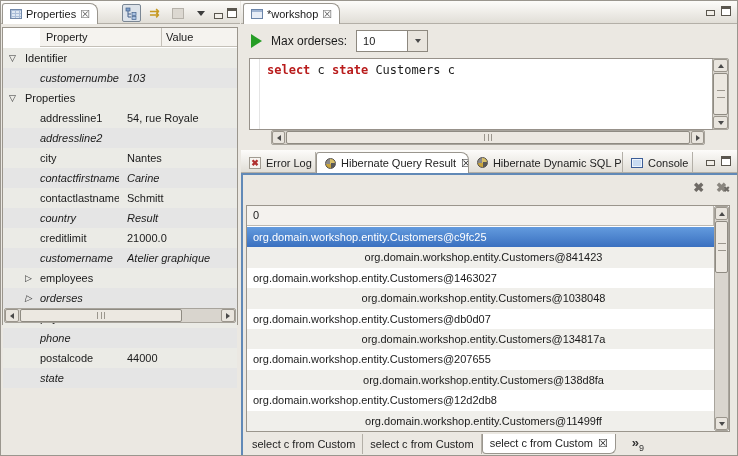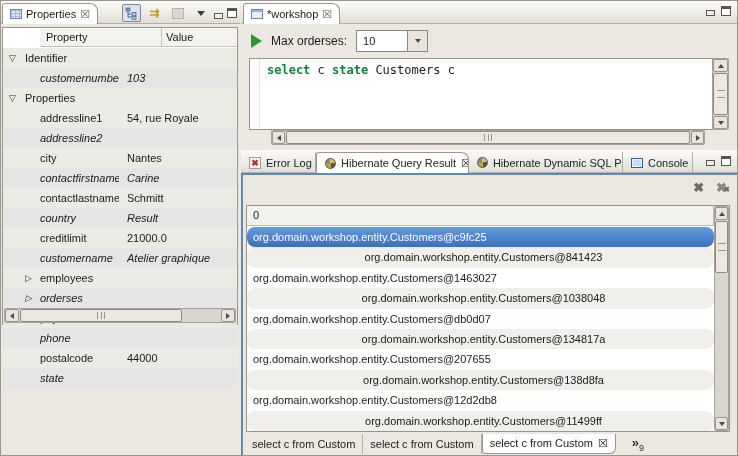--- a/index.html
+++ b/index.html
@@ -73,21 +73,21 @@
   .combo .ctext { padding: 0 8px; }
   .combo .cspin { width: 15px; align-self: stretch; border-left: 1px solid #b5b1a9;
     display: flex; flex-direction: column; align-items: center; justify-content: center; gap: 2px; }
   .maxres-box { width: 52px; height: 22px; background: #fff; border: 1px solid #8d887f; line-height: 20px; padding-left: 6px; }
   .maxres-arrow { width: 20px; height: 22px; background: #e9e5de; border: 1px solid #8d887f; border-left: none;
     display: flex; align-items: center; justify-content: center; }
   .editor-text { position: absolute; left: 8px; top: 57px; width: 472px; height: 72px;
     background: #fff; border: 1px solid #97918a; }
   .editor-gutter { position: absolute; left: 0; top: 0; bottom: 0; width: 10px; border-right: 1px solid #e4e4e4; }
   .code-line { position: absolute; left: 17px; top: 4px; font-family: "DejaVu Sans Mono", monospace; font-size: 12px; white-space: pre; }
-  .code-line .kw { color: #15803d; font-weight: bold; }
+  .code-line .kw { color: #b91c1c; font-weight: bold; }
   .etext-vsb { position: absolute; right: 10px; top: 57px; width: 17px; height: 72px; }
 
   
   .result-part { position: absolute; left: 240px; top: 149px; width: 498px; height: 307px; }
   .vtab { position: relative; height: 21px; margin-top: 2px; display: flex; align-items: center; gap: 5px;
     padding: 0 8px; border-right: 1px solid #b3afa7; color: #222; white-space: nowrap; overflow: hidden; }
   .vtab.active { background: #fff; border: 1px solid #9a968e; border-bottom: none; border-radius: 3px 8px 0 0; }
   .result-tabs { position: absolute; left: 0; right: 46px; top: 0; height: 23px; display: flex; }
   .ico-errlog { width: 12px; height: 12px; background: #f6f4f0; border: 1px solid #a09a90; color: #b03030;
     font-size: 9px; font-weight: bold; line-height: 10px; text-align: center; flex: 0 0 auto; }
@@ -99,21 +99,21 @@
   .result-toolbar { position: absolute; top: 0; left: 0; right: 0; height: 28px; }
   .rtb-icons { position: absolute; right: 10px; top: 6px; display: flex; gap: 12px; }
   .ico-x { color: #6f6b66; font-size: 13px; font-weight: bold; line-height: 14px; }
   .ico-xx { position: relative; color: #8a867f; font-size: 13px; font-weight: bold; line-height: 14px; }
   .ico-xx i { position: absolute; right: -3px; bottom: -2px; font-style: normal; font-size: 8px; color: #6f6b66; }
   .result-table { position: absolute; left: 3px; right: 7px; top: 30px; height: 227px;
     background: #fff; border: 1px solid #9a958c; }
   .rt-header { position: absolute; left: 0; right: 15px; top: 0; height: 20px; background: #f4f2ee;
     border-bottom: 1px solid #bdb9b1; border-right: 1px solid #bdb9b1; line-height: 19px; padding-left: 6px; }
   .rt-rows { position: absolute; left: 0; right: 15px; top: 21px; bottom: 0; }
-  .rrow { height: 20.4px; line-height: 20.4px; padding-left: 6px; white-space: nowrap; overflow: hidden; border-radius: 8px; }
+  .rrow { height: 20.4px; line-height: 20.4px; padding-left: 6px; white-space: nowrap; overflow: hidden; }
   .rrow.alt { background: #f0efeb; text-align: center; }
   .rrow.selected { background: linear-gradient(#639bde, #3a70c0); color: #fff; }
   .rtable-vsb { position: absolute; right: 0; top: 0; bottom: 0; width: 15px; }
   .qtab-strip { position: absolute; left: 2px; right: 2px; bottom: 1px; height: 20px; display: flex; align-items: flex-start; }
   .qtab { height: 20px; line-height: 19px; padding: 0 7px; border-right: 1px solid #b3afa7; color: #222; display: flex; align-items: center; gap: 5px; }
   .qtab.active { background: #fff; border: 1px solid #9a968e; border-top: none; border-radius: 0 0 6px 4px; }
   .qtab-overflow { margin-left: 16px; line-height: 18px; font-weight: bold; color: #333; font-size: 13px; }
   .qtab-overflow sub { font-weight: normal; font-size: 9px; }
 </style>
 </head>

